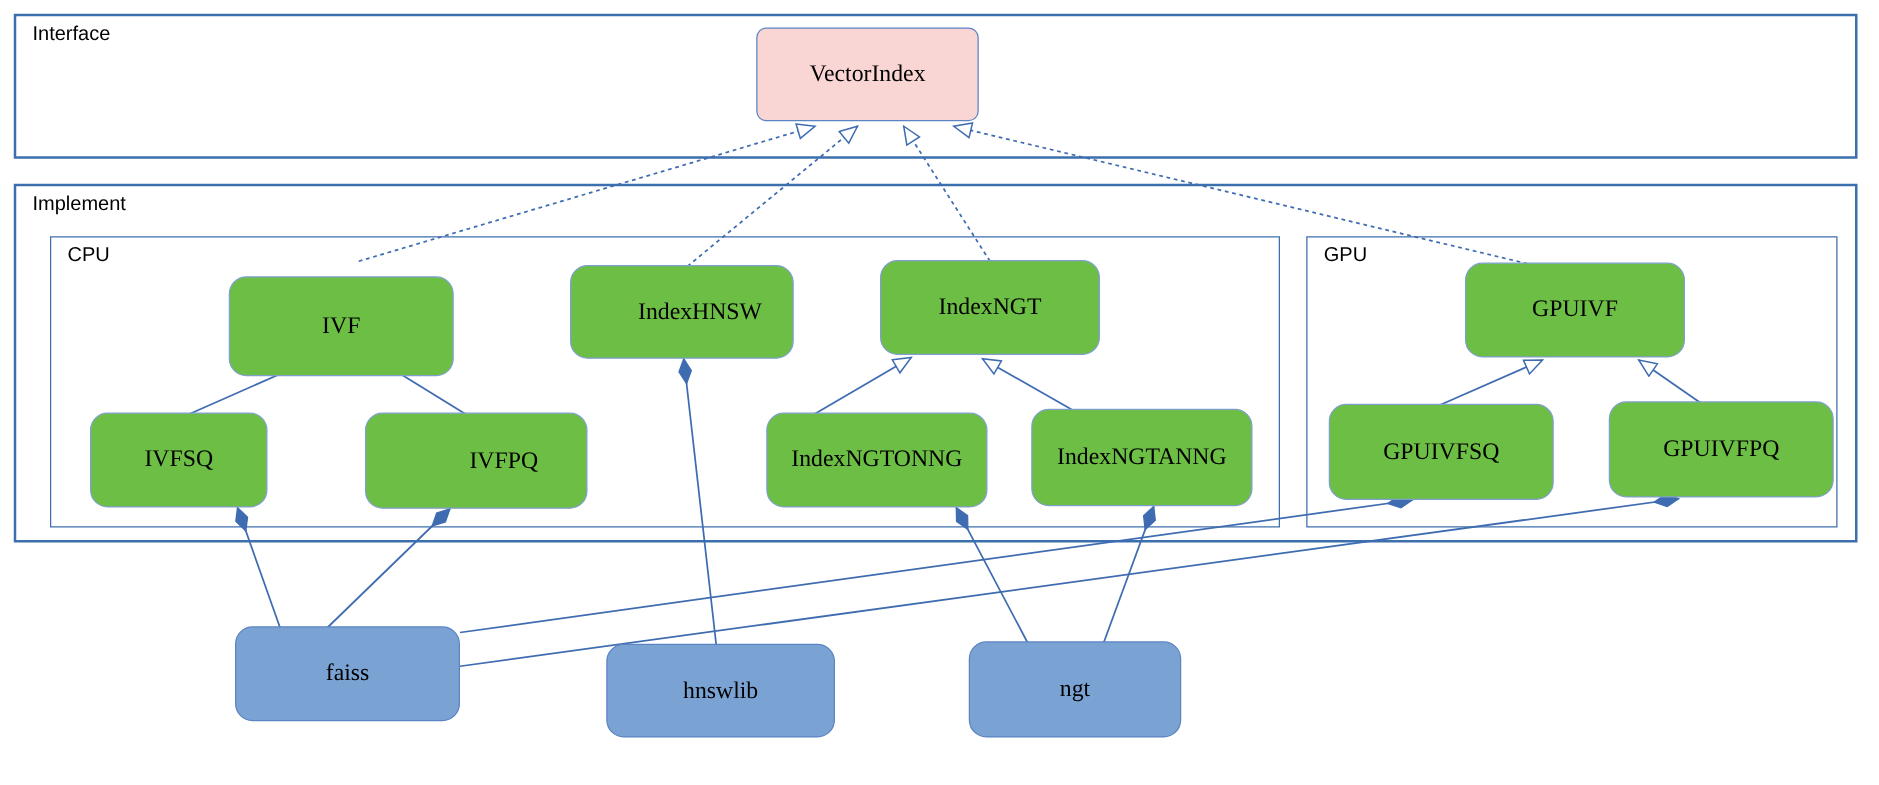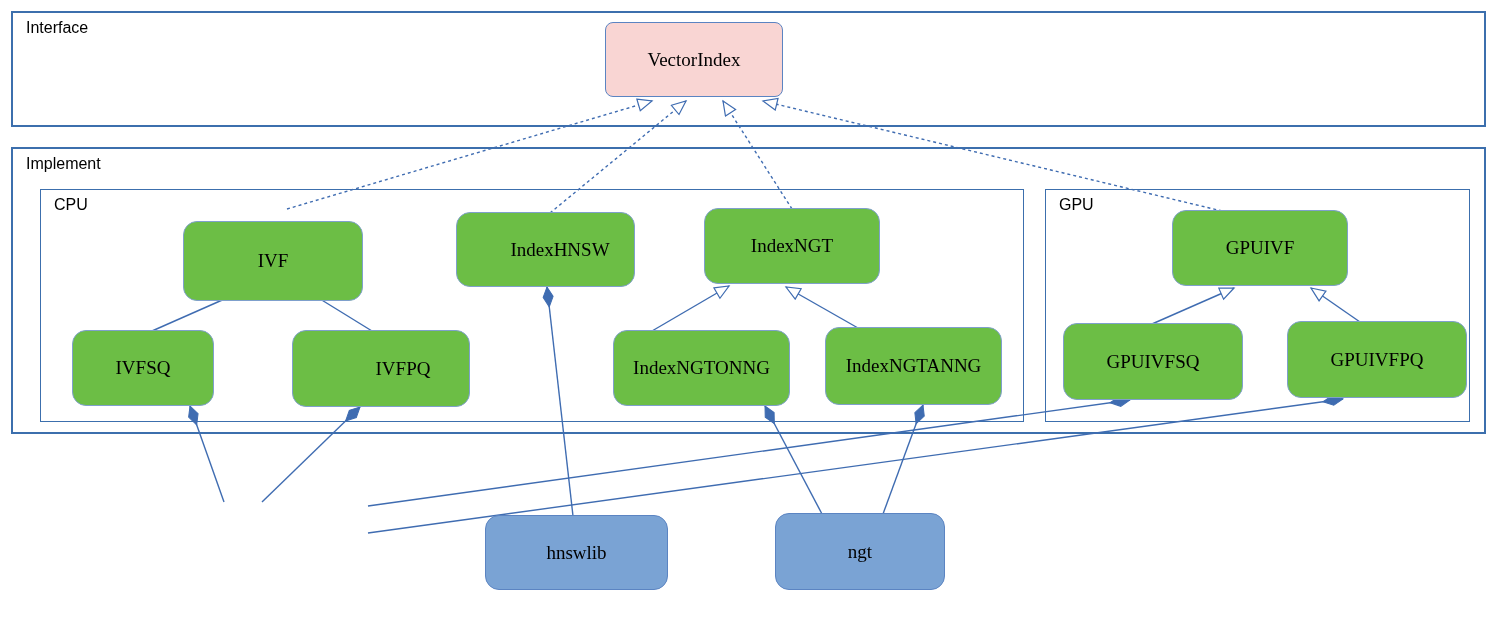--- a/index.html
+++ b/index.html
@@ -122,20 +122,23 @@
   </div>
 
   <div class="node green" style="left:1063px; top:323px; width:180px; height:77px;">
     <span>GPUIVFSQ</span>
   </div>
 
   <div class="node green" style="left:1267px; top:321px; width:180px; height:77px;margin-left:20px;">
     <span>GPUIVFPQ</span>
   </div>
 
+  <div class="node blue" style="left:188px; top:501px; width:180px; height:76px;">
+    <span>faiss</span>
+  </div>
 
   <div class="node blue" style="left:485px; top:515px; width:183px; height:75px;">
     <span>hnswlib</span>
   </div>
 
   <div class="node blue" style="left:775px; top:513px; width:170px; height:77px;">
     <span>ngt</span>
   </div>
 
 </div>

